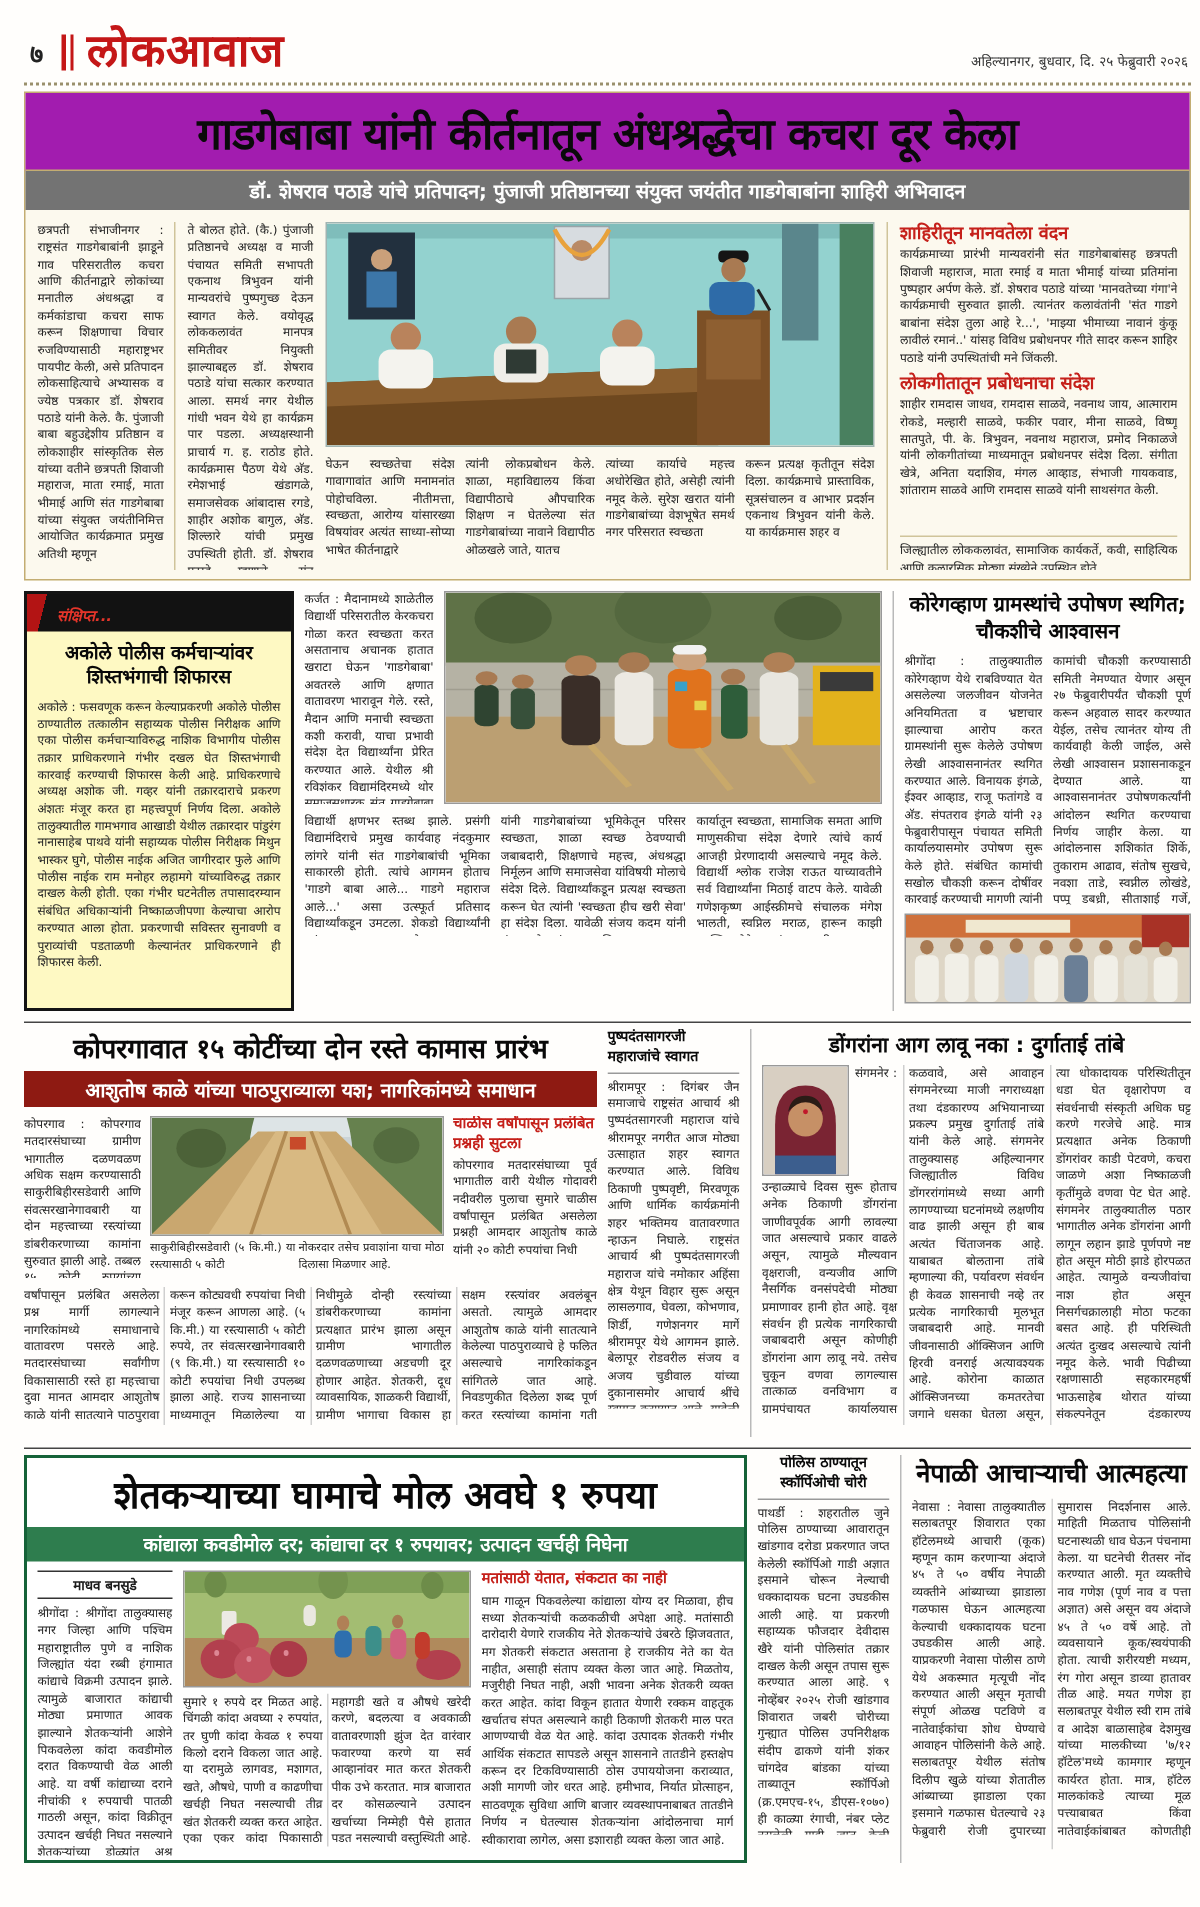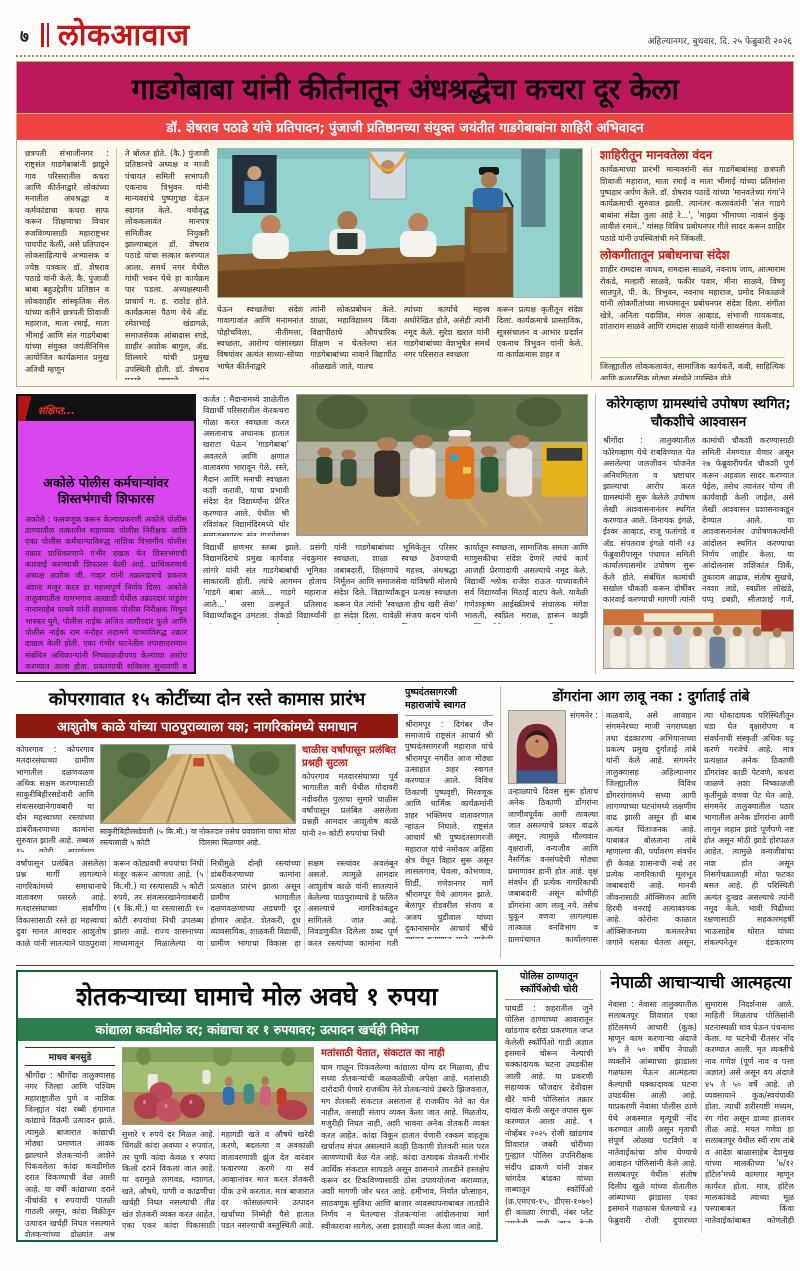--- a/index.html
+++ b/index.html
@@ -22,44 +22,44 @@
 
   
   .tcol, .bodytext { font-size:8px; line-height:1.42; text-align:justify; color:#232323; overflow:hidden; }
   .red-head { color:#c5201a; font-weight:bold; font-size:12px; line-height:1.2; margin-bottom:2px; }
   .red-head-sm { color:#c5201a; font-weight:bold; font-size:10px; line-height:1.25; margin-bottom:2px; }
   .row { display:flex; gap:7px; margin-top:7px; }
   svg { display:block; }
 
   
   .lead { border:1px solid #c3ad72; margin-top:4px; background:#fcf9ee; }
-  .lead-head { background:#be185d; height:52px; display:flex; align-items:center; justify-content:center;
+  .lead-head { background:#a21caf; height:52px; display:flex; align-items:center; justify-content:center;
                font-size:29px; font-weight:bold; color:#0a0a0a; white-space:nowrap; overflow:hidden;
                border-bottom:1px solid #c3ad72; letter-spacing:-.5px; }
-  .lead-sub { background:#ef4444; color:#fff; font-size:13px; font-weight:bold; text-align:center;
+  .lead-sub { background:#737373; color:#fff; font-size:13px; font-weight:bold; text-align:center;
               padding:4px 2px; white-space:nowrap; overflow:hidden; }
   .lead-body { display:flex; gap:8px; padding:8px 8px 6px; height:246px; overflow:hidden; }
   .lead-left { display:flex; gap:8px; width:184px; flex:none; }
   .lead-left .tcol { width:88px; }
   .lead-left .tcol:first-child { border-right:1px solid #cfc49a; padding-right:7px; width:96px; }
   .lead-mid { width:366px; flex:none; display:flex; flex-direction:column; gap:6px; }
   .lead-photo { height:150px; border:1px solid #9fb4b2; overflow:hidden; }
   .lead-captions { display:flex; gap:7px; flex:1; overflow:hidden; }
   .lead-captions .tcol { flex:1; }
   .lead-right { flex:1; border-left:1px solid #cfc49a; padding-left:8px; overflow:hidden;
                 display:flex; flex-direction:column;justify-content:center; }
   .lead-right .sec { margin-bottom:4px; }
   .lead-right .footer-note { border-top:1px solid #cfc49a; margin-top:21px; padding-top:3px; }
 
   
-  .brief { width:180px; flex:none; border:2px solid #141414; height:280px; overflow:hidden; background:#d946ef; }
+  .brief { width:180px; flex:none; border:2px solid #141414; height:280px; overflow:hidden; background:#fef9c3; }
   .brief-tab { background:linear-gradient(104deg,#b31414 13px,#121212 13px); padding:3px 4px 3px 20px; }
   .brief-tab span { color:#e4352a; font-weight:bold; font-style:italic; font-size:10px; }
   .brief-hl { font-size:12.5px; font-weight:bold; text-align:center; line-height:1.3;
-              padding:6px 5px 4px; color:#090909;margin-top:48px; }
+              padding:6px 5px 4px; color:#090909; }
   .brief-body { padding:2px 7px; height:200px; }
 
   .swach { width:385px; flex:none; height:280px; overflow:hidden; }
   .swach-hl { font-size:16px; font-weight:bold; text-align:center; white-space:nowrap; overflow:hidden;
               padding:2px 0 5px; color:#090909; }
   .bar-blue { background:#272d96; color:#fff; font-weight:bold; font-size:10px; text-align:center;
               padding:3px 2px; margin:0 4px 6px; white-space:nowrap; overflow:hidden; }
   .swach-mid { display:flex; gap:7px; height:142px; }
   .swach-mid .tcol { width:86px; flex:none; }
   .swach-photo { flex:1; border:1px solid #999; overflow:hidden; }

